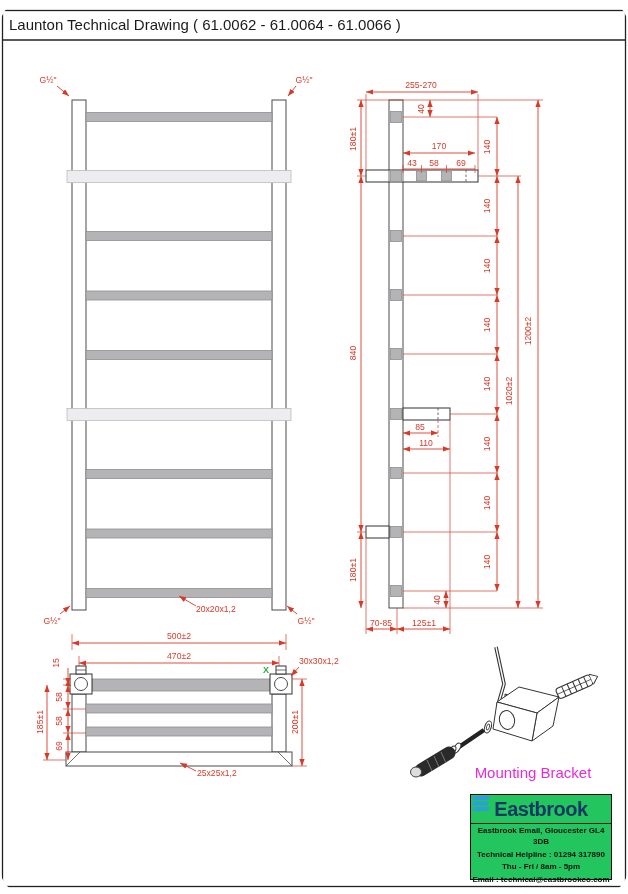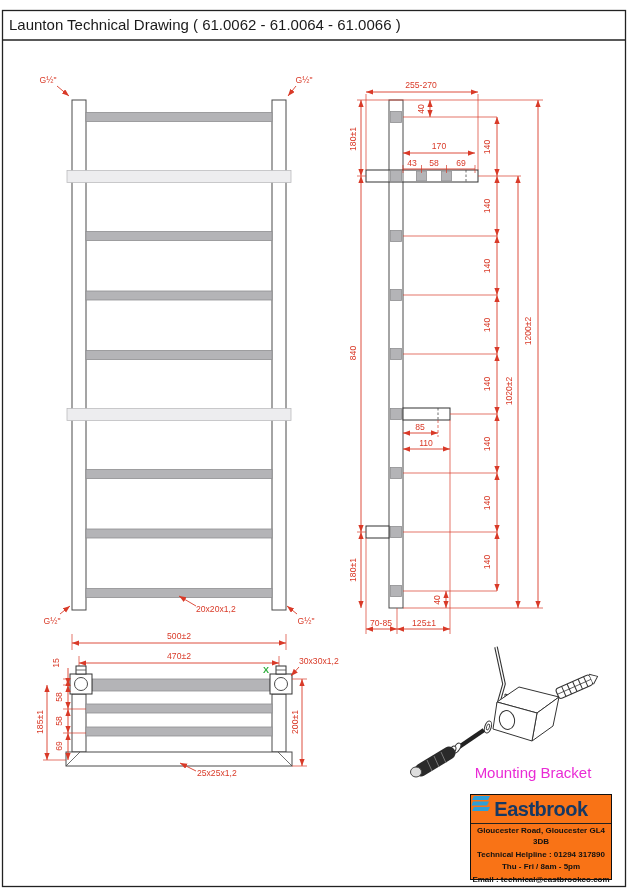--- a/index.html
+++ b/index.html
@@ -1,32 +1,32 @@
 <!DOCTYPE html>
 <html><head>
 <meta charset="utf-8">
 <style>
   html,body{margin:0;padding:0;background:#fff;}
-  .page{position:relative;width:628px;height:894px;background:#fff;font-family:"Liberation Sans",sans-serif;overflow:hidden;}
+  .page{position:relative;width:628px;height:894px;background:#fff;font-family:"Liberation Sans",sans-serif;overflow:hidden;border-radius:26px;}
   .title{position:absolute;left:9px;top:16px;font-size:15px;color:#1a1a1a;letter-spacing:0;}
   svg{position:absolute;left:0;top:0;}
   svg text{font-family:"Liberation Sans",sans-serif;}
   .dt{font-size:8.6px;fill:#d93a28;text-anchor:middle;}
   .dts{font-size:8.6px;fill:#d93a28;text-anchor:start;}
   .gx{font-size:9px;font-weight:bold;fill:#2fae3c;text-anchor:middle;}
   .mb{font-size:15px;fill:#e92ad5;text-anchor:middle;}
   .dl{stroke:#d93a28;stroke-width:0.9;fill:none;}
   .de{stroke:#d93a28;stroke-width:0.7;fill:none;}
   .dd{stroke:#d93a28;stroke-width:0.7;fill:none;stroke-dasharray:3 2;}
   .ol{stroke:#4a4a4a;stroke-width:1;fill:#fff;}
   .ob{stroke:#333;stroke-width:1;fill:#fff;}
   .rg{fill:#b4b4b7;stroke:#8e8e91;stroke-width:0.8;}
   .rl{fill:#ededef;stroke:#bcbcbf;stroke-width:0.8;}
   .tl{stroke:#4a4a4a;stroke-width:0.8;fill:none;}
-  .footer{position:absolute;left:470px;top:794px;width:142px;height:86px;border:1.5px solid #111;background:#f97316;box-sizing:border-box;text-align:center;}
+  .footer{position:absolute;left:470px;top:794px;width:142px;height:86px;border:1.5px solid #111;background:#22c55e;box-sizing:border-box;text-align:center;}
   .logo-row{display:flex;align-items:center;justify-content:center;gap:4px;border-bottom:1.2px solid #222;padding:3px 2px 2px 2px;}
   .brand{font-size:20px;font-weight:bold;color:#163863;letter-spacing:-0.5px;}
   .fline{font-size:8px;color:#111;font-weight:600;margin-top:2.2px;line-height:10.6px;}
 </style>
 </head>
 <body>
 
 <div class="page">
 
   <div class="title">Launton Technical Drawing ( 61.0062 - 61.0064 - 61.0066 )</div>
@@ -274,19 +274,19 @@
 
   <div class="footer">
     <div class="logo-row">
       <span class="brand">Eastbrook</span>
       <svg width="20" height="17" viewBox="0 0 20 17">
         <path d="M3,1 L19,1 L17,5 L1,5 Z" fill="#2d9fd8"></path>
         <path d="M2,6.5 L18,6.5 L16,10.5 L0.5,10.5 Z" fill="#2d9fd8"></path>
         <path d="M3,12 L19,12 L17,16 L1,16 Z" fill="#2d9fd8"></path>
       </svg>
     </div>
-    <div class="fline">Gloucester Road, Gloucester GL4 3DB</div>
+    <div class="fline">Eastbrook Email, Gloucester GL4 3DB</div>
     <div class="fline">Technical Helpline : 01294 317890</div>
     <div class="fline">Thu - Fri / 8am - 5pm</div>
     <div class="fline">Email : technical@eastbrookco.com</div>
   </div>
 
 </div>
 
 </body></html>

